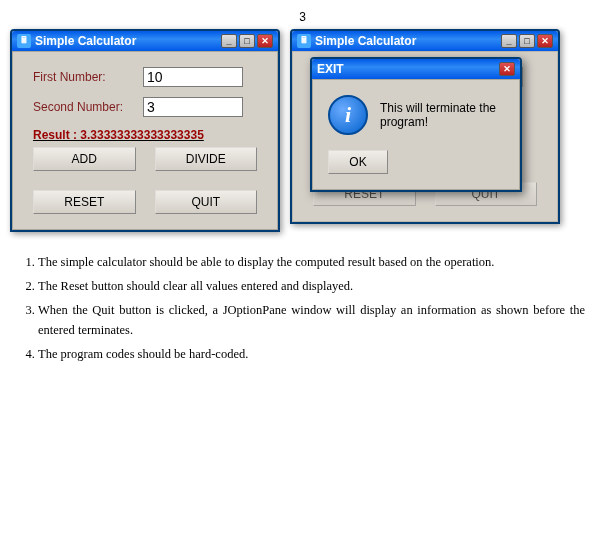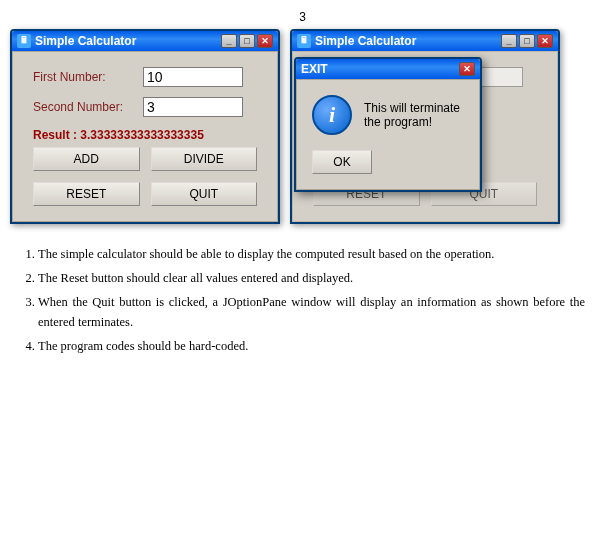--- a/index.html
+++ b/index.html
@@ -105,32 +105,33 @@
       width: 100px;
       height: 20px;
       border: 1px solid #7a7a7a;
       background: #fff;
       padding: 1px 3px;
       font-size: 14px;
     }
 
     .result-row {
       margin: 8px 0 4px 0;
+      text-decoration: underline;
     }
 
     .result-text {
       font-size: 12px;
       color: #900;
       font-weight: bold;
     }
 
     .btn-grid {
       display: grid;
       grid-template-columns: 1fr 1fr;
-      gap: 11px;
+      gap: 19px;
       margin-top: 5px;
     }
 
     .calc-btn {
       background: linear-gradient(to bottom, #f0ede8, #d4d0c8);
       border: 1px solid #888;
       border-top-color: #e0ddd8;
       border-left-color: #e0ddd8;
       padding: 3px 10px;
       font-size: 12px;
@@ -158,22 +159,22 @@
       background: #d4d0c8;
       padding: 15px 20px;
       border: 1px solid #aca899;
       opacity: 0.6;
     }
 
     
     .dialog-overlay {
       position: absolute;
       top: 28px;
-      left: 4px;
-      width: 188px;
+      left: 20px;
+      width: 212px;
       border: 2px solid #003c74;
       border-radius: 4px 4px 0 0;
       background: #d4d0c8;
       box-shadow: 3px 3px 10px rgba(0,0,0,0.5);
       z-index: 10;
     }
 
     .dialog-titlebar {
       background: linear-gradient(to bottom, #0058e7 0%, #2d8af5 40%, #0058e7 100%);
       color: #fff;

